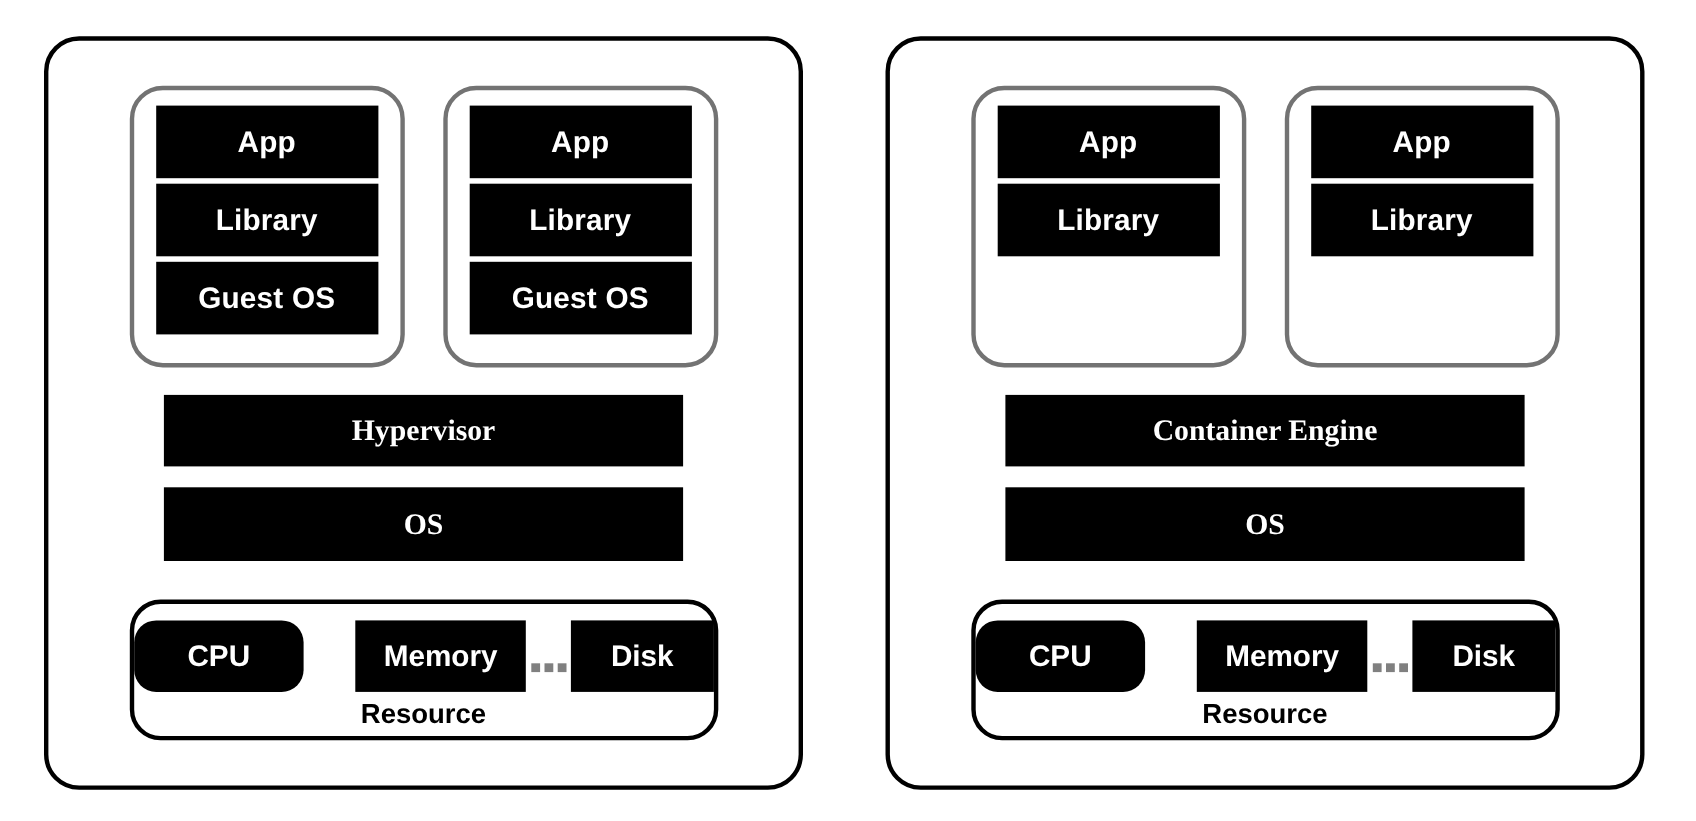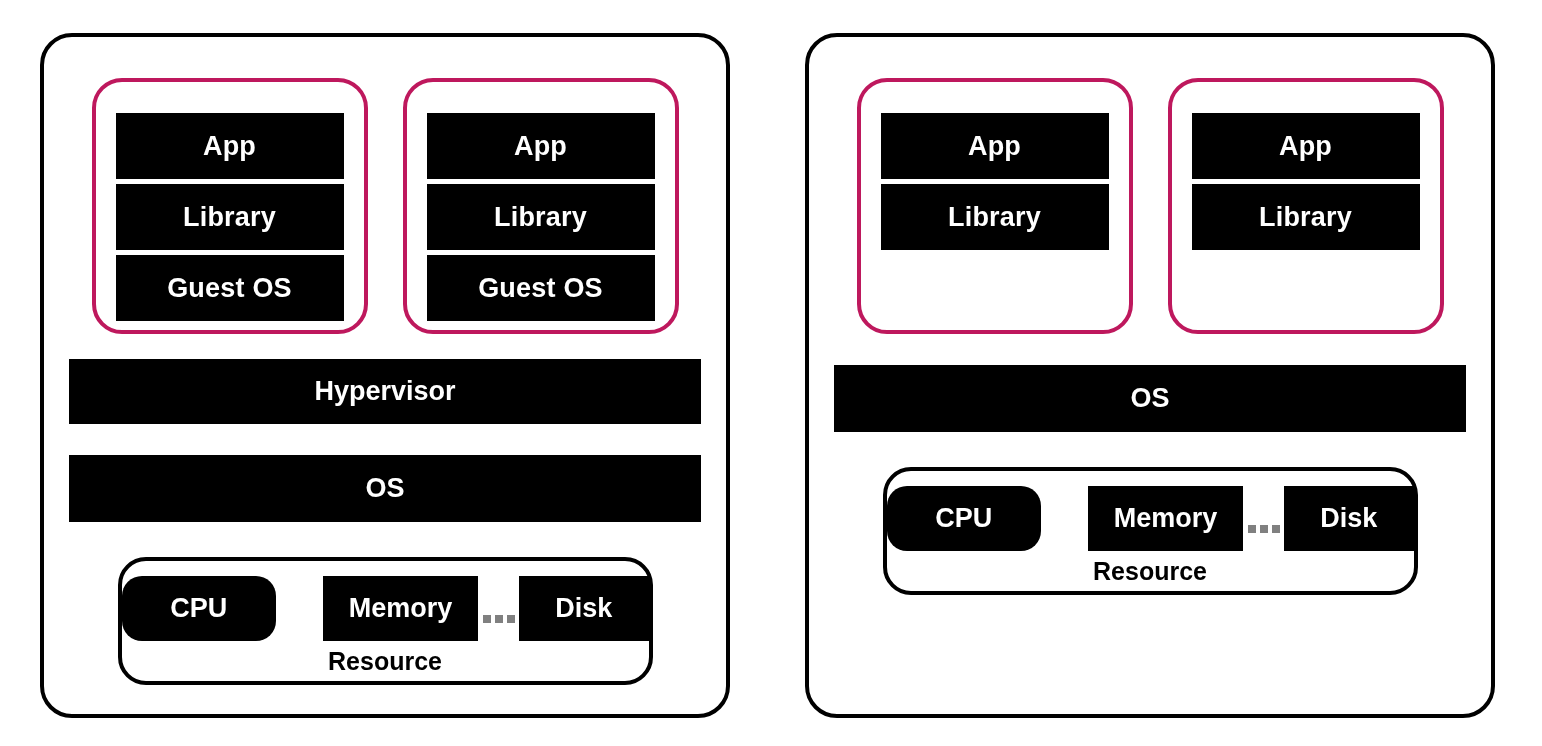--- a/index.html
+++ b/index.html
@@ -27,56 +27,57 @@
   }
   .panel.left  { left: 40px; }
   .panel.right { left: 805px; }
 
   .units-row {
     display: flex;
     justify-content: center;
     gap: 35px;
   }
   .unit {
-    width: 276px;
+    width: 250px;
     height: 256px;
-    border: 4px solid #be185d;
+    border: 4px solid #737373;
     border-radius: 30px;
     box-sizing: border-box;
     background: #ffffff;
-    padding: 31px 20px;
+    padding: 14px 20px;
     display: flex;
     flex-direction: column;
     gap: 5px;
   }
   .layer {
     background: #000000;
     color: #ffffff;
     height: 66px;
     flex: 0 0 66px;
     display: flex;
     align-items: center;
     justify-content: center;
     font-size: 27px;
     font-weight: bold;
     letter-spacing: 0.2px;
   }
   .bar {
-    width: 632px;
+    width: 472px;
     background: #000000;
     color: #ffffff;
     display: flex;
     align-items: center;
     justify-content: center;
     font-size: 27px;
     font-weight: bold;
     margin: 0 auto;
+    font-family: Liberation Serif, serif;
   }
   .bar.engine { height: 65px; margin-top: 25px; }
-  .bar.os     { height: 67px; margin-top: 31px; }
+  .bar.os     { height: 67px; margin-top: 19px; }
 
   .resource {
     width: 535px;
     height: 128px;
     border: 4px solid #000000;
     border-radius: 28px;
     box-sizing: border-box;
     background: #ffffff;
     margin: 35px auto 0 auto;
     padding-top: 15px;
@@ -164,20 +165,21 @@
     <div class="unit">
       <div class="layer">App</div>
       <div class="layer">Library</div>
     </div>
     <div class="unit">
       <div class="layer">App</div>
       <div class="layer">Library</div>
     </div>
   </div>
 
+  <div class="bar engine">Container Engine</div>
   <div class="bar os">OS</div>
 
   <div class="resource">
     <div class="resource-row">
       <div class="res-item cpu">CPU</div>
       <div class="res-item memory">Memory</div>
       <div class="dots">
 
         <span class="dot"></span>
         <span class="dot"></span>

